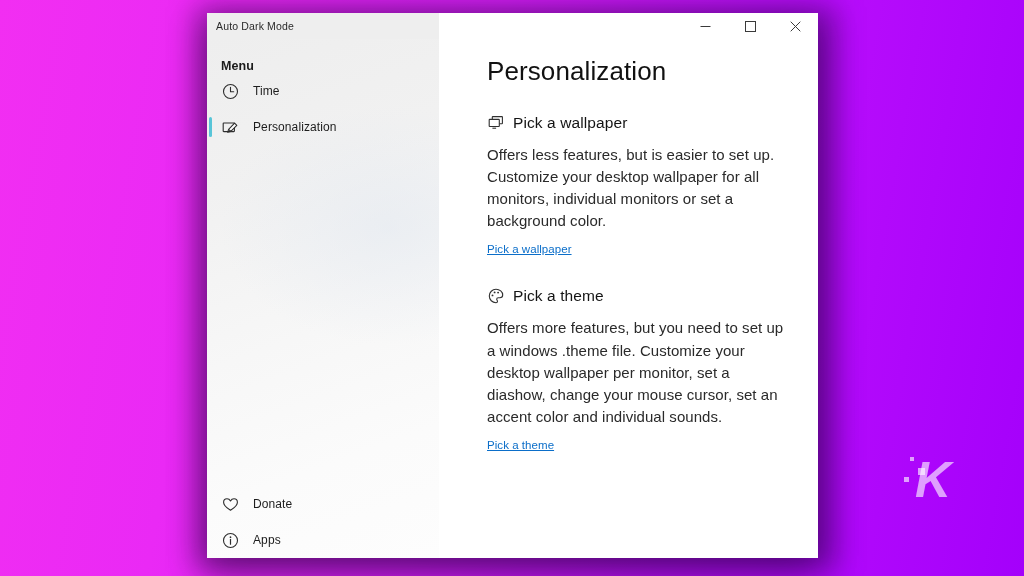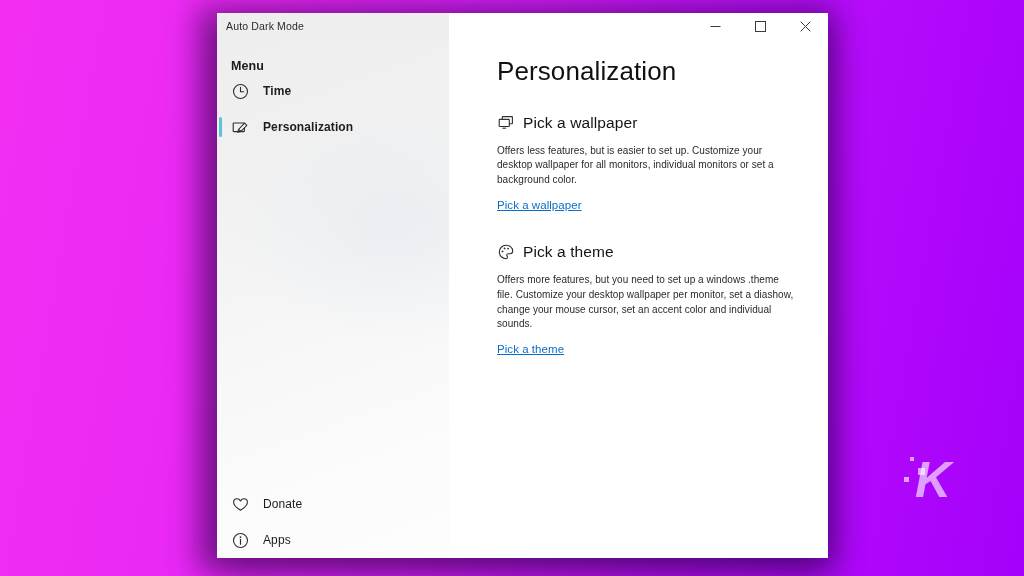--- a/index.html
+++ b/index.html
@@ -57,21 +57,21 @@
     position: absolute;
     background: rgba(255,255,255,0.62);
   }
   #watermark .d1 { left: 17px; top: 8px;  width: 4px;  height: 4px; }
   #watermark .d2 { left: 25px; top: 19px; width: 7px;  height: 7px; }
   #watermark .d3 { left: 11px; top: 28px; width: 5px;  height: 5px; }
 
   
   #window {
     position: absolute;
-    left: 217px;
+    left: 207px;
     top: 13px;
     width: 611px;
     height: 545px;
     background: #ffffff;
     box-shadow: 0 10px 34px rgba(20,0,40,0.45);
     display: flex;
     flex-direction: column;
     overflow: hidden;
   }
 
@@ -136,21 +136,21 @@
   }
 
   #menu-heading {
     font-size: 12.5px;
     font-weight: 700;
     color: #1b1b1b;
     padding-left: 14px;
     letter-spacing: 0.1px;
   }
 
-  .nav-list { display: flex; flex-direction: column; font-weight: bold; }
+  .nav-list { display: flex; flex-direction: column; }
 
   .nav-item {
     height: 36px;
     display: flex;
     align-items: center;
     padding-left: 14px;
     position: relative;
     cursor: default;
   }
   .nav-item .sel-bar {
@@ -224,21 +224,21 @@
   .section-icon svg { display: block; }
   .section-title {
     margin-left: 9px;
     font-size: 15.5px;
     font-weight: 400;
     color: #141414;
     letter-spacing: 0.1px;
   }
 
   .section-desc {
-    font-size: 10px;
+    font-size: 15px;
     line-height: 1.48;
     color: #2a2a2a;
     max-width: 303px;
     margin-bottom: 7px;
     letter-spacing: 0.05px;
   }
 
   .section-link {
     font-size: 11.5px;
     color: #0b6ec9;

